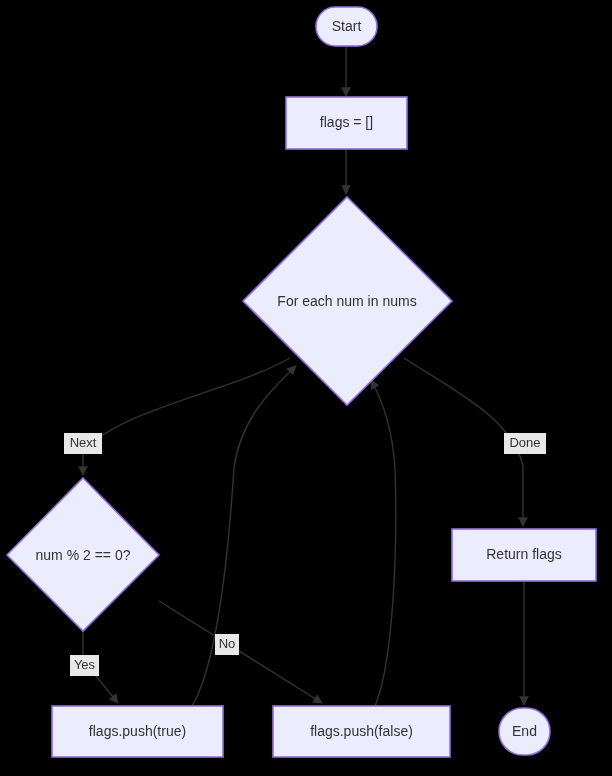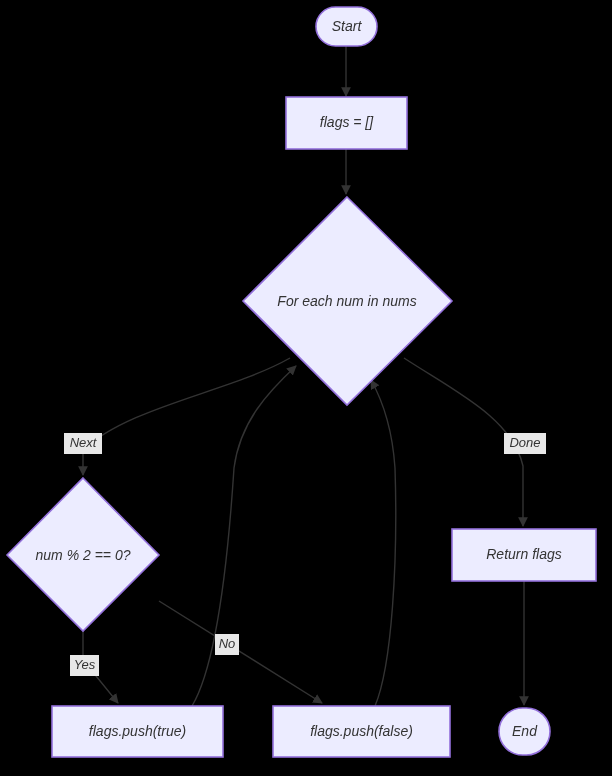--- a/index.html
+++ b/index.html
@@ -12,21 +12,20 @@
     width: 612px;
     height: 776px;
     overflow: hidden;
     font-family: "Liberation Sans", "DejaVu Sans", sans-serif;
   }
   #flow-root {
     position: relative;
     width: 612px;
     height: 776px;
     background: #000000;
-    font-style: italic;
   }
   svg#flow-svg {
     position: absolute;
     left: 0;
     top: 0;
     width: 612px;
     height: 776px;
     display: block;
   }
   .node-shape {

